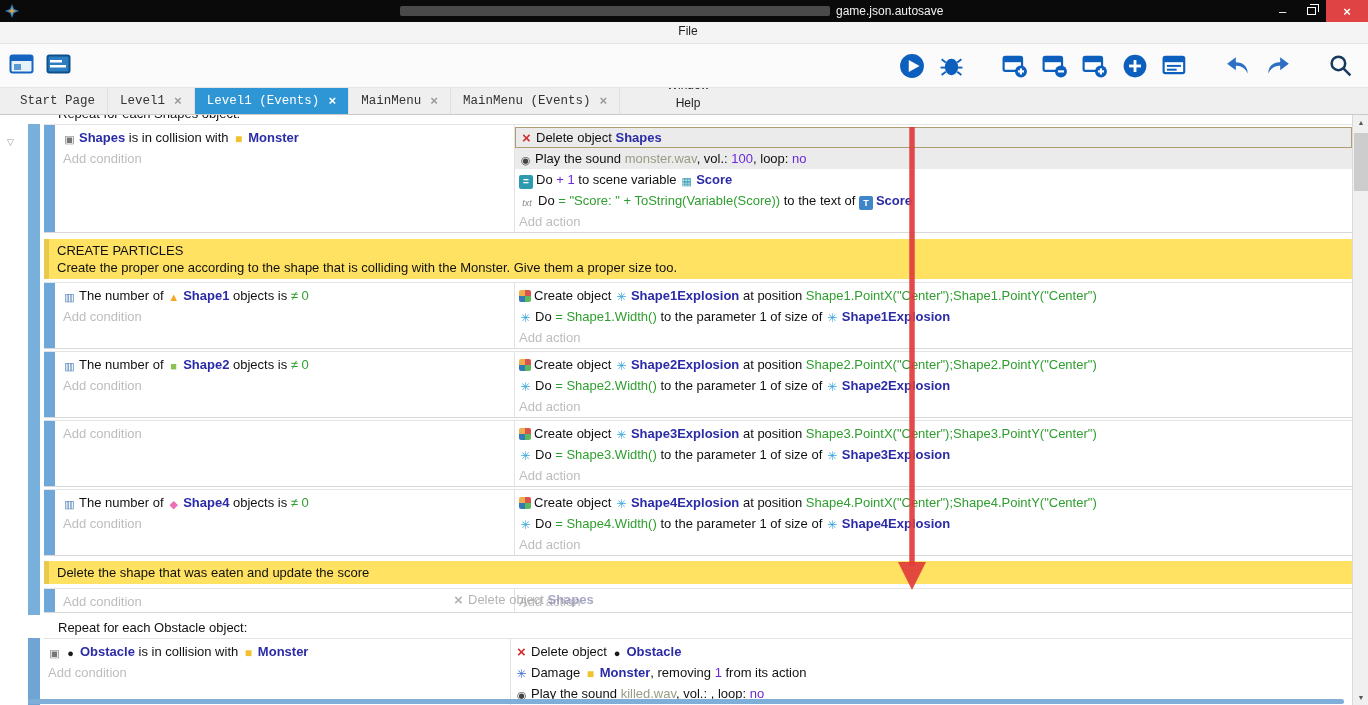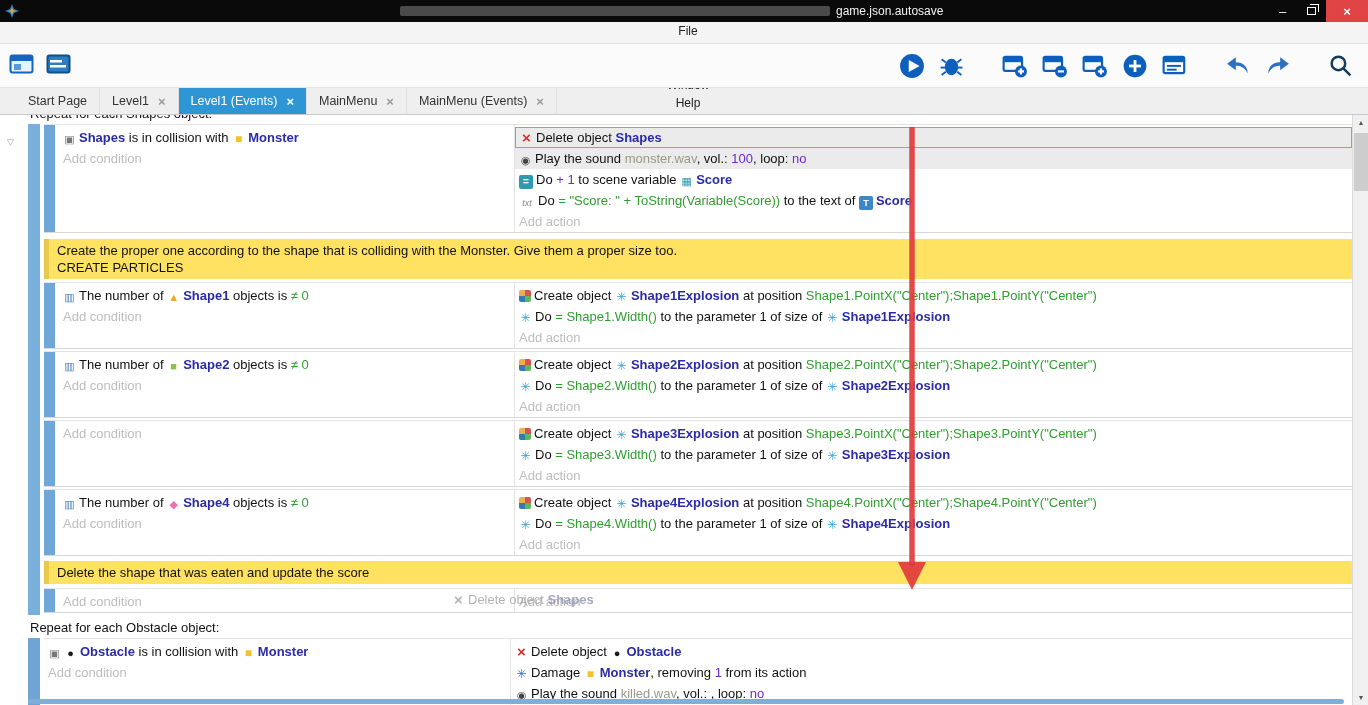--- a/index.html
+++ b/index.html
@@ -22,31 +22,31 @@
   .menu-item { font-size:12px; color:#222; padding:2px 9px; }
 
   
   .toolbar { position:relative; height:44px; background:#FBFBFB; border-bottom:1px solid #E6E6E6; }
   .tb-left { position:absolute; left:8px; top:7px; display:flex; gap:10px; }
   .tb-right { position:absolute; right:14px; top:8px; display:flex; gap:13px; align-items:center; }
   .tb-ic { width:27px; height:27px; display:flex; align-items:center; justify-content:center; }
   .tb-gap { width:10px; }
 
   
-  .tabbar { height:27px; background:#EFEFEF; border-bottom:1px solid #C9C9C9; display:flex; align-items:stretch; padding-left:16px; }
+  .tabbar { height:27px; background:#EFEFEF; border-bottom:1px solid #C9C9C9; display:flex; align-items:stretch; padding-left:8px;font-family:Liberation Mono, monospace; }
   .tab { display:flex; align-items:center; padding:0 12px; font-size:12.5px; color:#333; gap:9px; border-right:1px solid #E0E0E0; white-space:nowrap; }
   .tab .tab-close { color:#999; font-size:13px; font-weight:bold; }
   .tab.active { background:#2F96D5; color:#fff; }
   .tab.active .tab-close { color:#fff; }
 
   
   .sheet { position:absolute; left:0; top:115px; width:1352px; height:590px; background:#fff; overflow:hidden; font-size:13px; color:#111; padding-left:28px; }
   .fold-arrow { position:absolute; left:7px; top:22px; font-size:9px; color:#9a9a9a; }
 
-  .repeat-header { line-height:21px; padding-left:2px; white-space:nowrap; }
+  .repeat-header { line-height:21px; padding-left:2px; white-space:nowrap;margin-left:28px; }
   .clipped { height:9px; overflow:hidden; }
   .clipped .repeat-header { margin-top:-12px; }
 
   .flexrow { display:flex; }
   .outerbar { width:12px; background:#79AFDB; margin-right:4px; flex:0 0 auto; }
   .inner-col { flex:1; min-width:0; }
 
   .event-block { display:flex; border-top:1px solid #E4E4E4; border-bottom:1px solid #D8D8D8; background:#fff; margin-bottom:2px; }
   .levelbar { width:11px; background:#6FA8D8; margin-right:4px; flex:0 0 auto; }
   .cond-cell { width:456px; flex:0 0 auto; border-right:1px solid #E3E3E3; padding-top:2px; }
@@ -274,22 +274,22 @@
             <div class="act-cell">
               <div class="line sel-border"><span class="ic ic-delete-icon">×</span><span class="seg-plain">Delete object </span><span class="seg-obj">Shapes</span></div>
               <div class="line sel-bg"><span class="ic ic-sound-icon">◉</span><span class="seg-plain">Play the sound </span><span class="seg-file">monster.wav</span><span class="seg-plain">, vol.: </span><span class="seg-num">100</span><span class="seg-plain">, loop: </span><span class="seg-num">no</span></div>
               <div class="line"><span class="ic ic-variable-icon">=</span><span class="seg-plain">Do </span><span class="seg-num">+ 1</span><span class="seg-plain"> to scene variable </span><span class="ic ic-varobj-icon">▦</span><span class="seg-obj">Score</span></div>
               <div class="line"><span class="ic ic-txt-icon">txt</span><span class="seg-plain">Do </span><span class="seg-expr">= "Score: " + ToString(Variable(Score))</span><span class="seg-plain"> to the text of </span><span class="ic ic-textobj-icon">T</span><span class="seg-obj">Score</span></div>
               <div class="line"><span class="seg-add">Add action</span></div>
             </div>
           </div>
 
           <div class="comment">
+            <div class="c-line">CREATE PARTICLES</div>
             <div class="c-line">Create the proper one according to the shape that is colliding with the Monster. Give them a proper size too.</div>
-            <div class="c-line">CREATE PARTICLES</div>
           </div>
 
           <div class="event-block">
             <div class="levelbar"></div>
             <div class="cond-cell">
               <div class="line"><span class="ic ic-count-icon">▥</span><span class="seg-plain">The number of </span><span class="ic ic-shape1-icon">▲</span><span class="seg-obj">Shape1</span><span class="seg-plain"> objects is </span><span class="seg-expr">≠ 0</span></div>
               <div class="line"><span class="seg-add">Add condition</span></div>
             </div>
             <div class="act-cell">
               <div class="line"><span class="ic ic-create-icon"></span><span class="seg-plain">Create object </span><span class="ic ic-explosion-icon">✳</span><span class="seg-obj">Shape1Explosion</span><span class="seg-plain"> at position </span><span class="seg-expr">Shape1.PointX("Center");Shape1.PointY("Center")</span></div>

